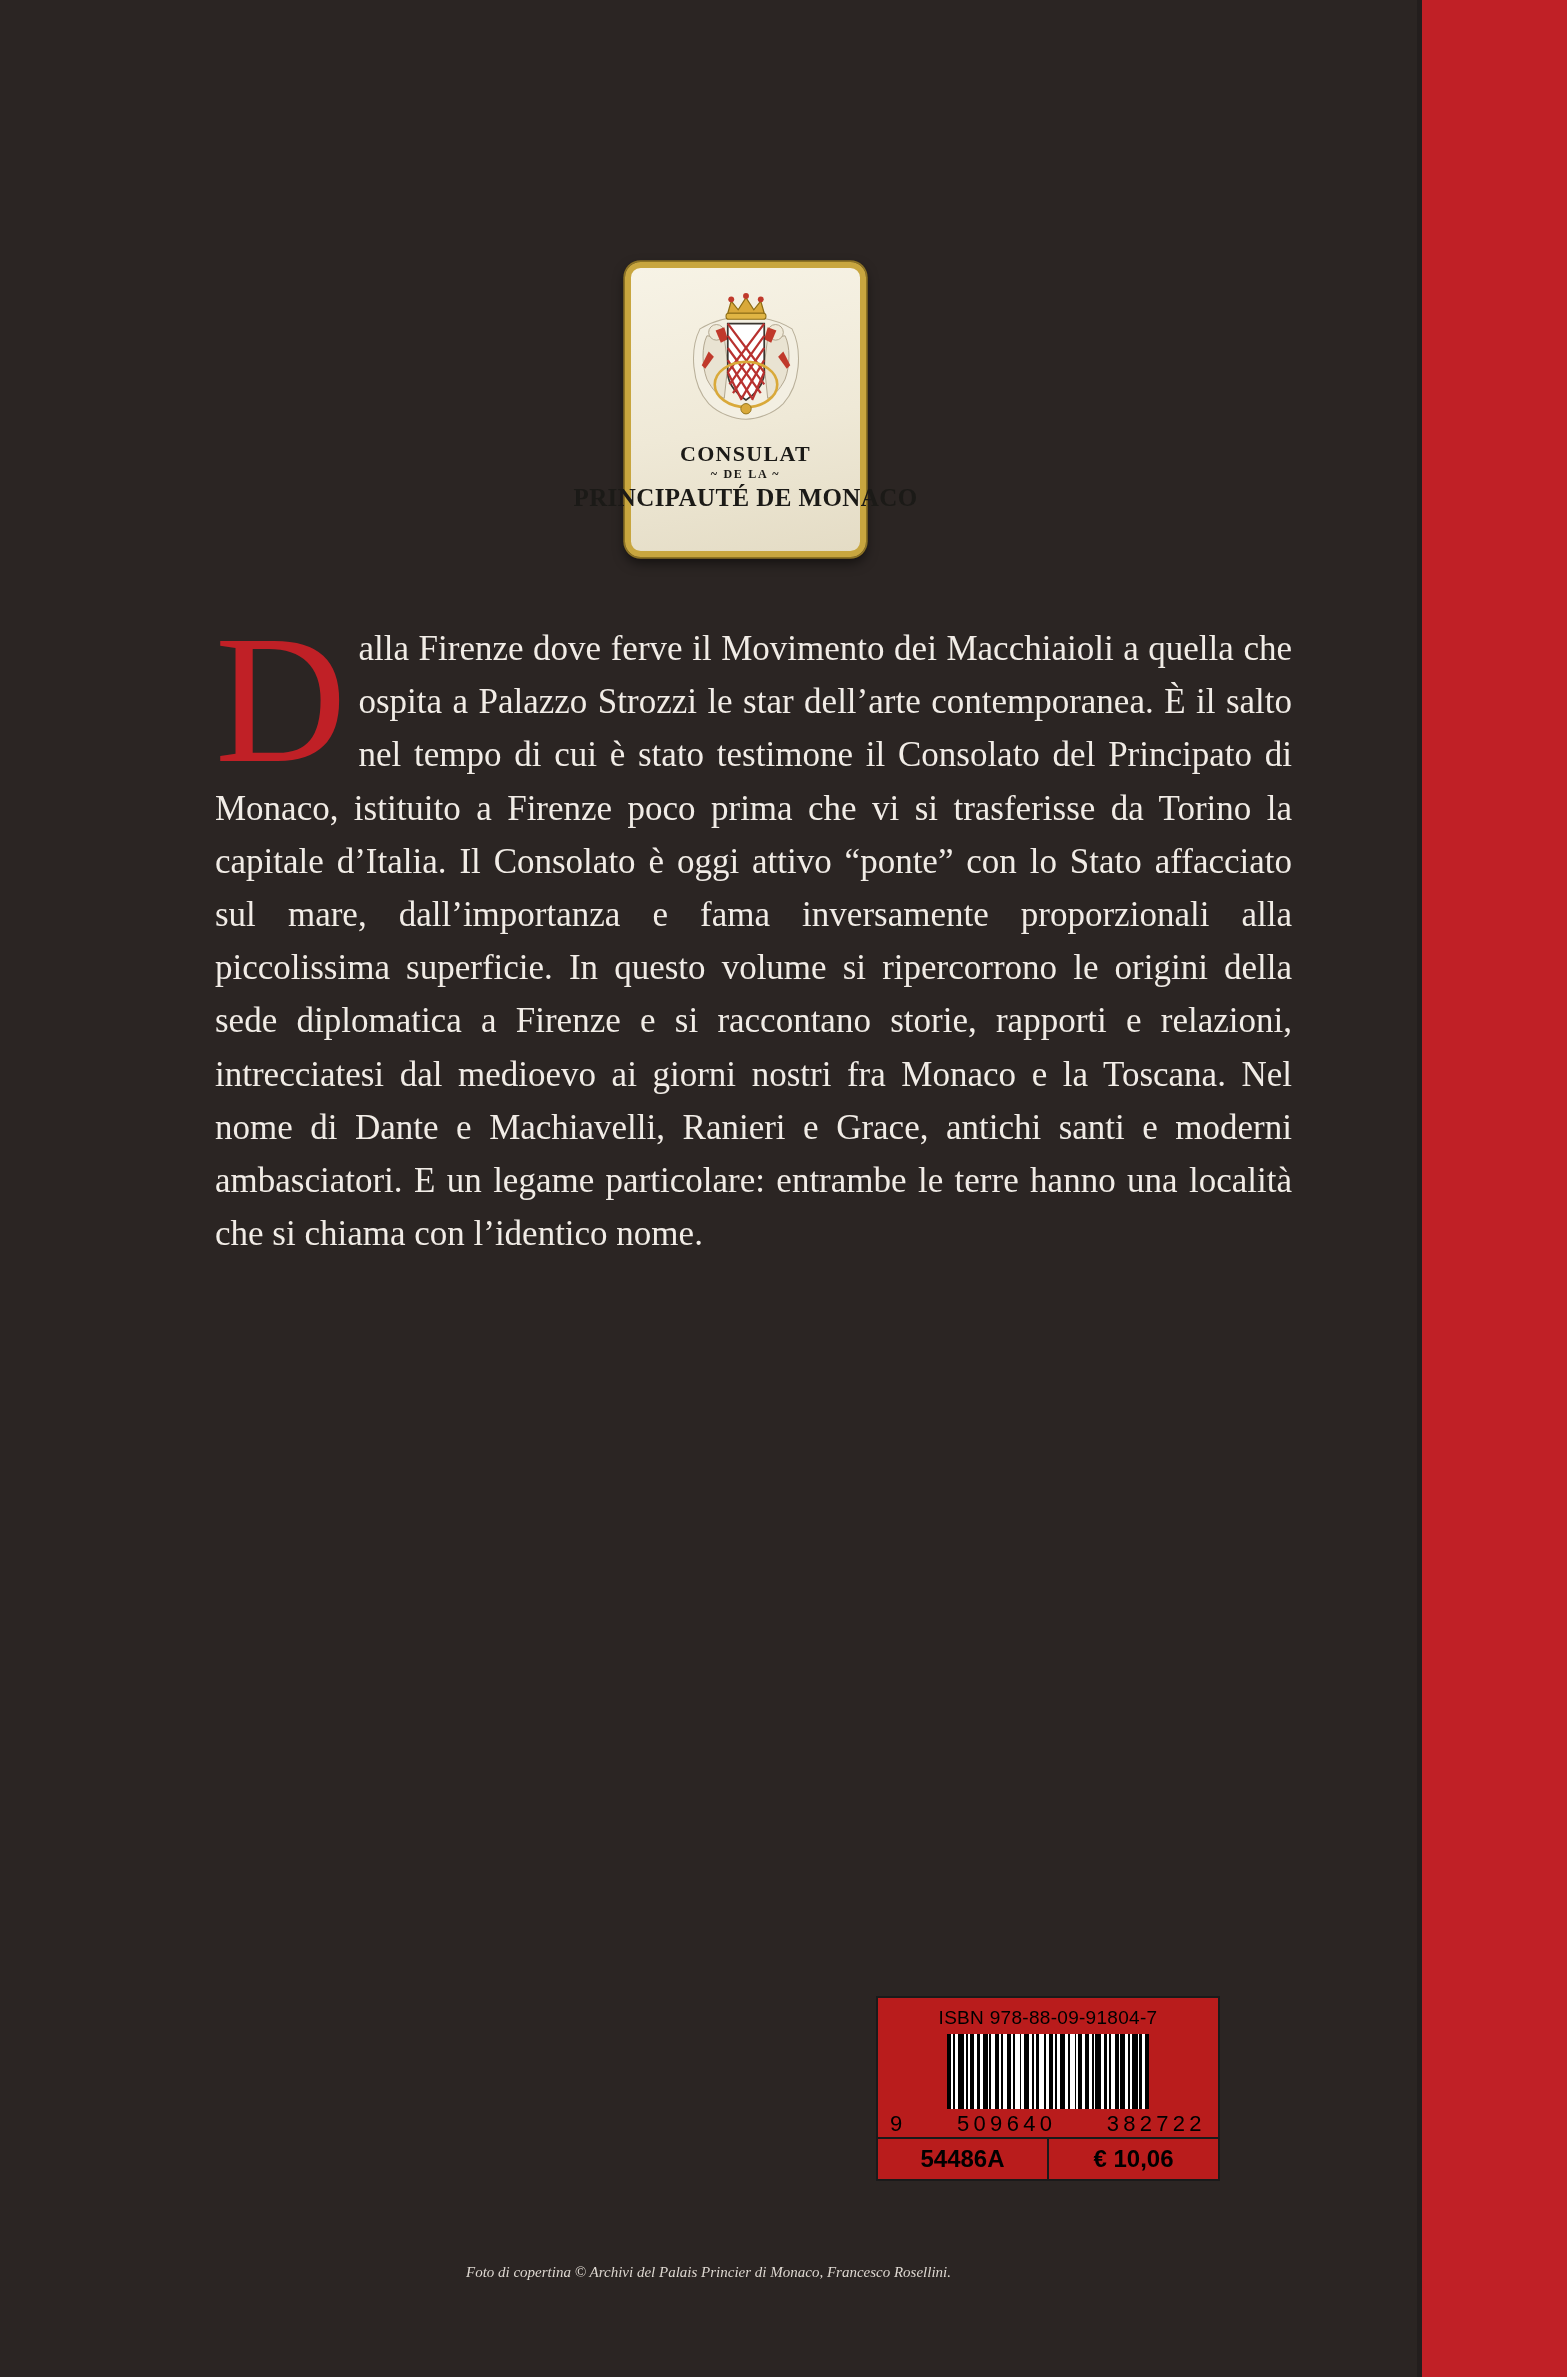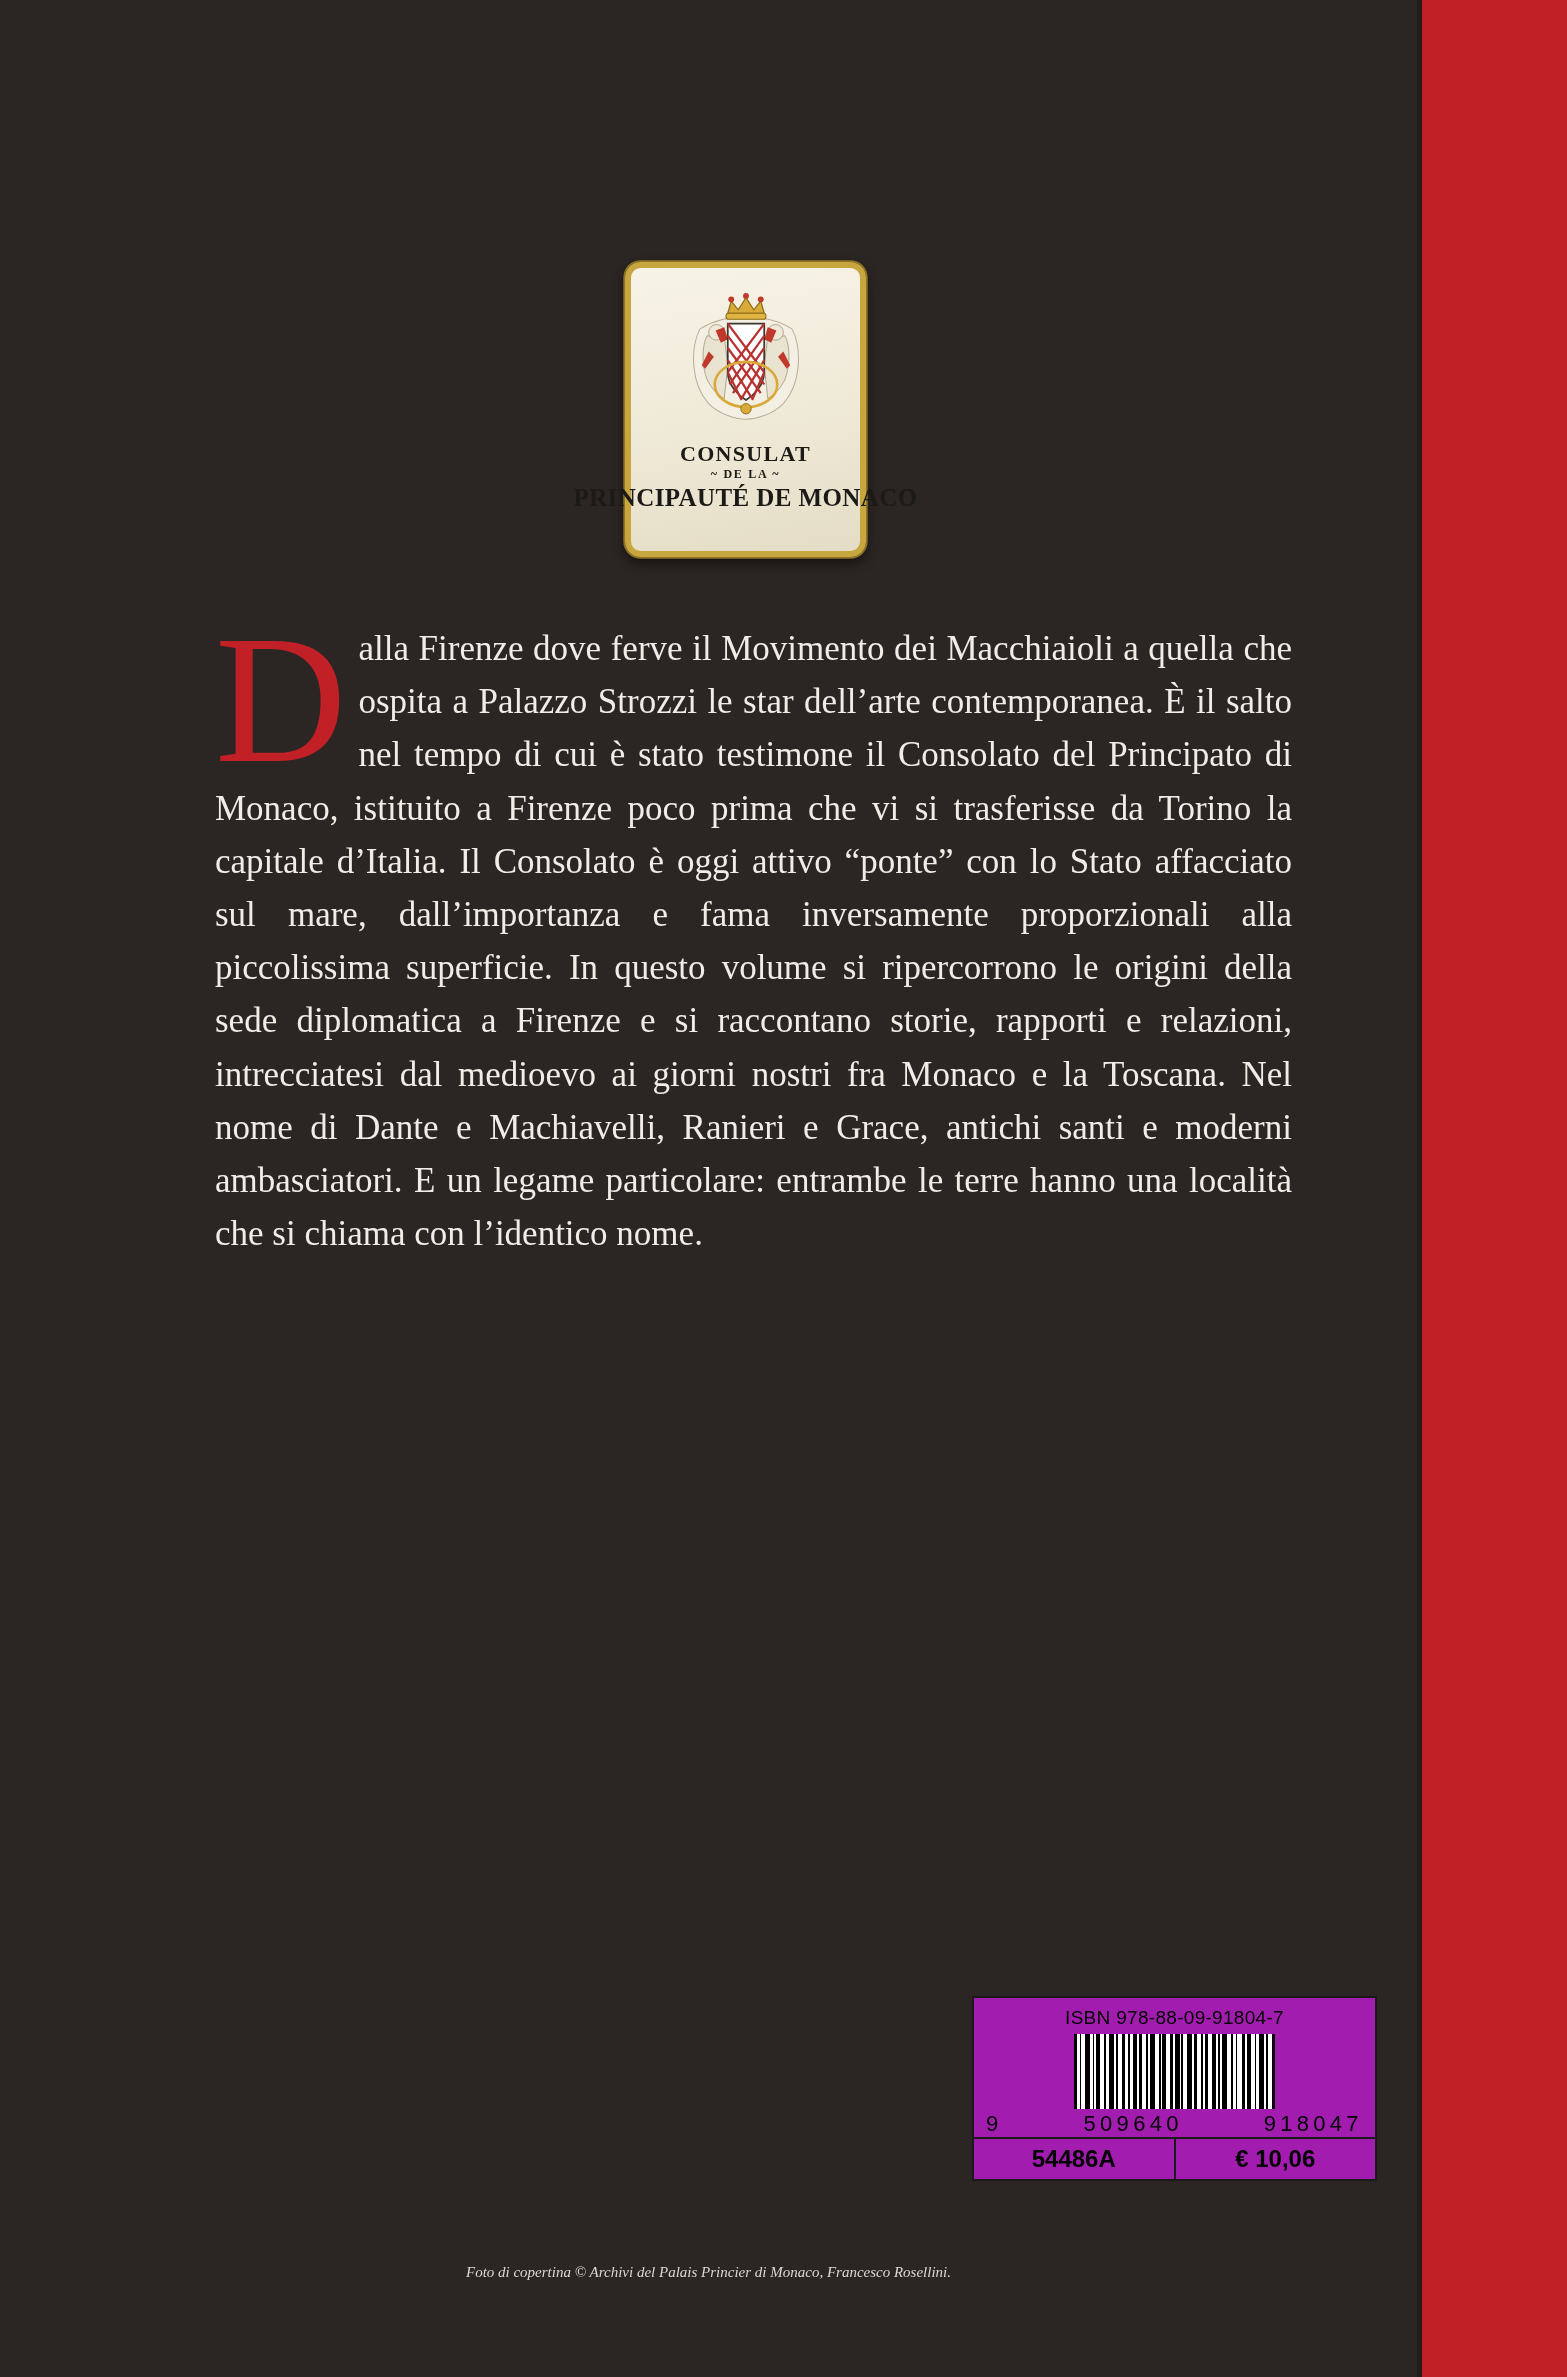--- a/index.html
+++ b/index.html
@@ -114,25 +114,25 @@
     font-size: 182px;
     line-height: 0.78;
     padding: 5.2px 12px 0 0;
     margin-top: 1.7px;
     font-family: "Liberation Serif", serif;
   }
 
   
   .barcode-box {
     position: absolute;
-    left: 972px;
+    left: 876px;
     top: 1973px;
-    width: 405px;
+    width: 344px;
     height: 185px;
-    background: #a21caf;
+    background: #b91c1c;
     border: 2.6px solid #1a1a1a;
     box-sizing: border-box;
     padding: 8.7px 10.4px 0 10.4px;
   }
   .isbn-text {
     text-align: center;
     font-size: 19px;
     letter-spacing: 0.3px;
     color: #000;
     font-family: "Liberation Sans", sans-serif;
@@ -311,21 +311,21 @@
           <i style="width:2.6px;background:#fff"></i>
         <i style="width:5.2px"></i>
           <i style="width:1.7px;background:#fff"></i>
         <i style="width:2.6px"></i>
           <i style="width:3.5px;background:#fff"></i>
         <i style="width:3.5px"></i>
       </div>
       <div class="bar-digits">
         <span>9</span>
         <span>509640</span>
-        <span>918047</span>
+        <span>382722</span>
       </div>
       <div class="price-row">
         <div class="cell left">54486A</div>
         <div class="cell">€ 10,06</div>
       </div>
     </div>
 
     <div class="credit">Foto di copertina © Archivi del Palais Princier di Monaco, Francesco Rosellini.</div>
   </div>
 

